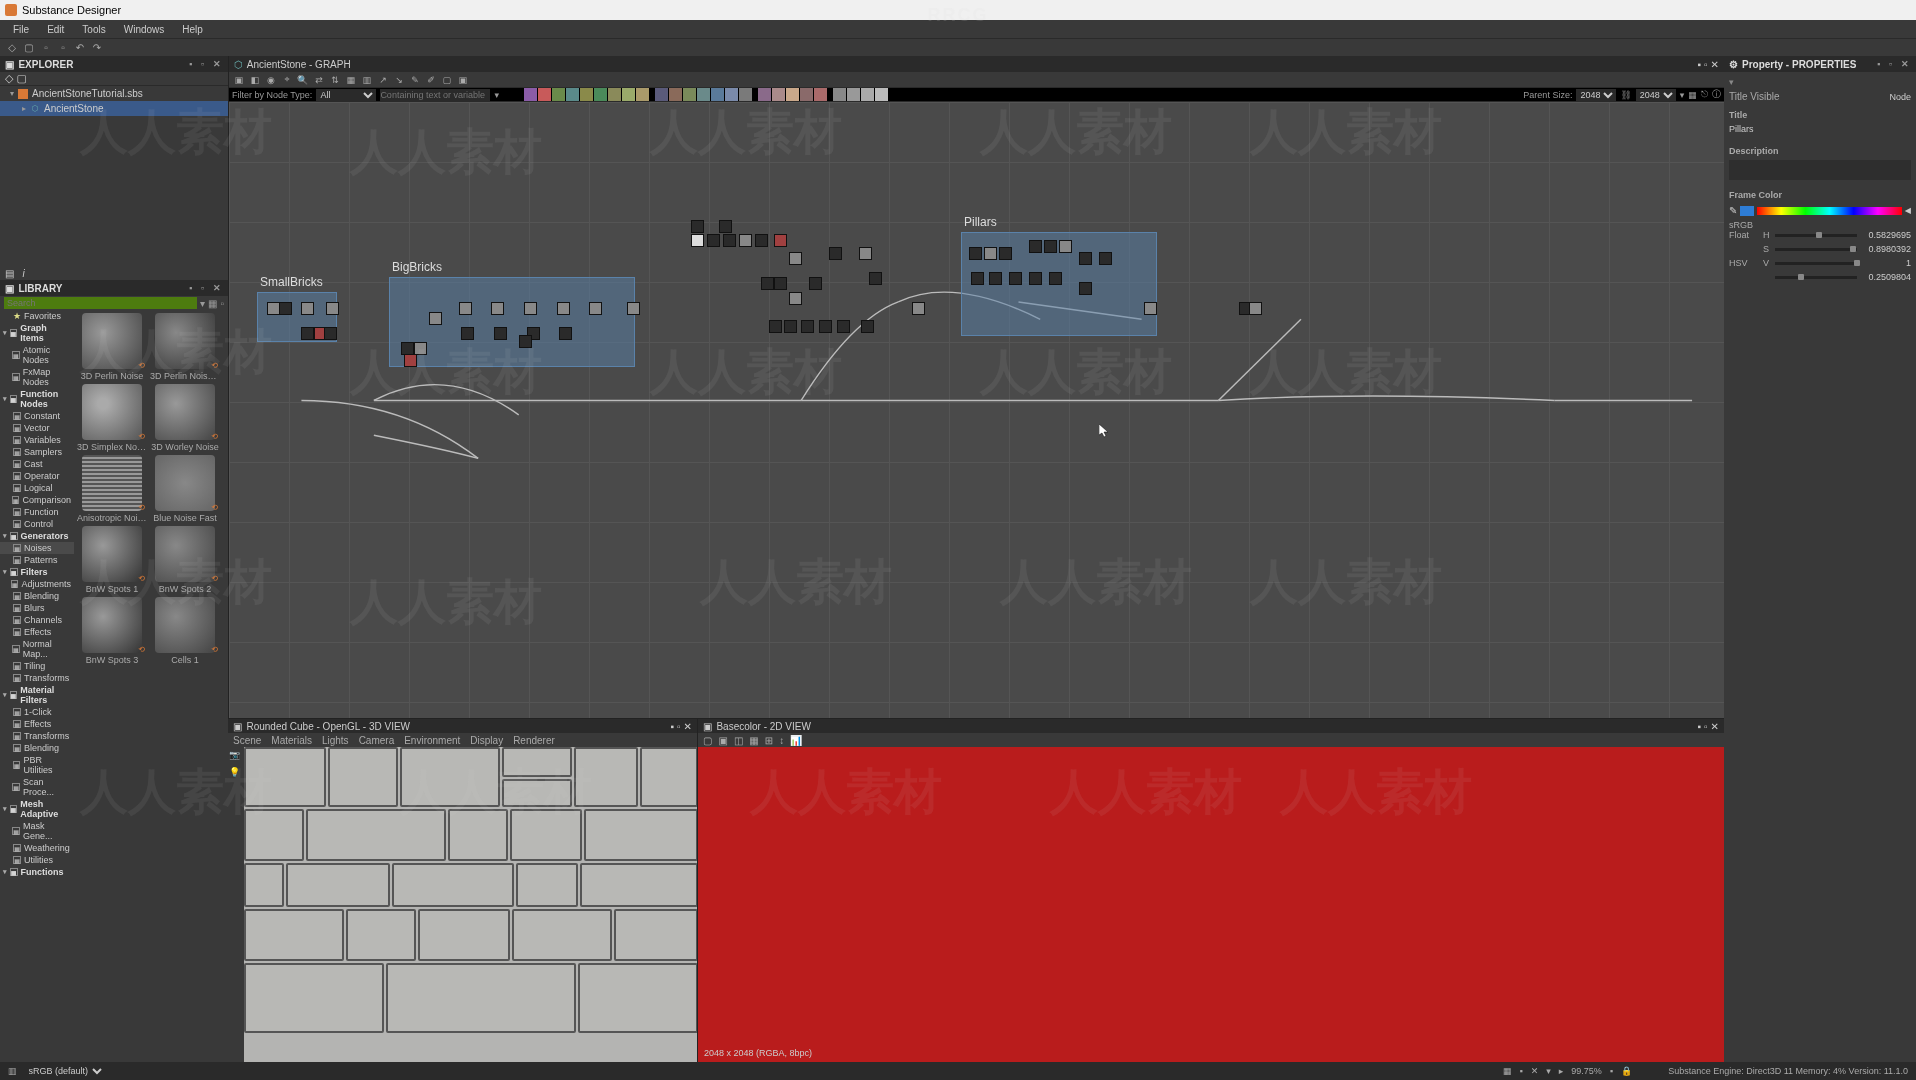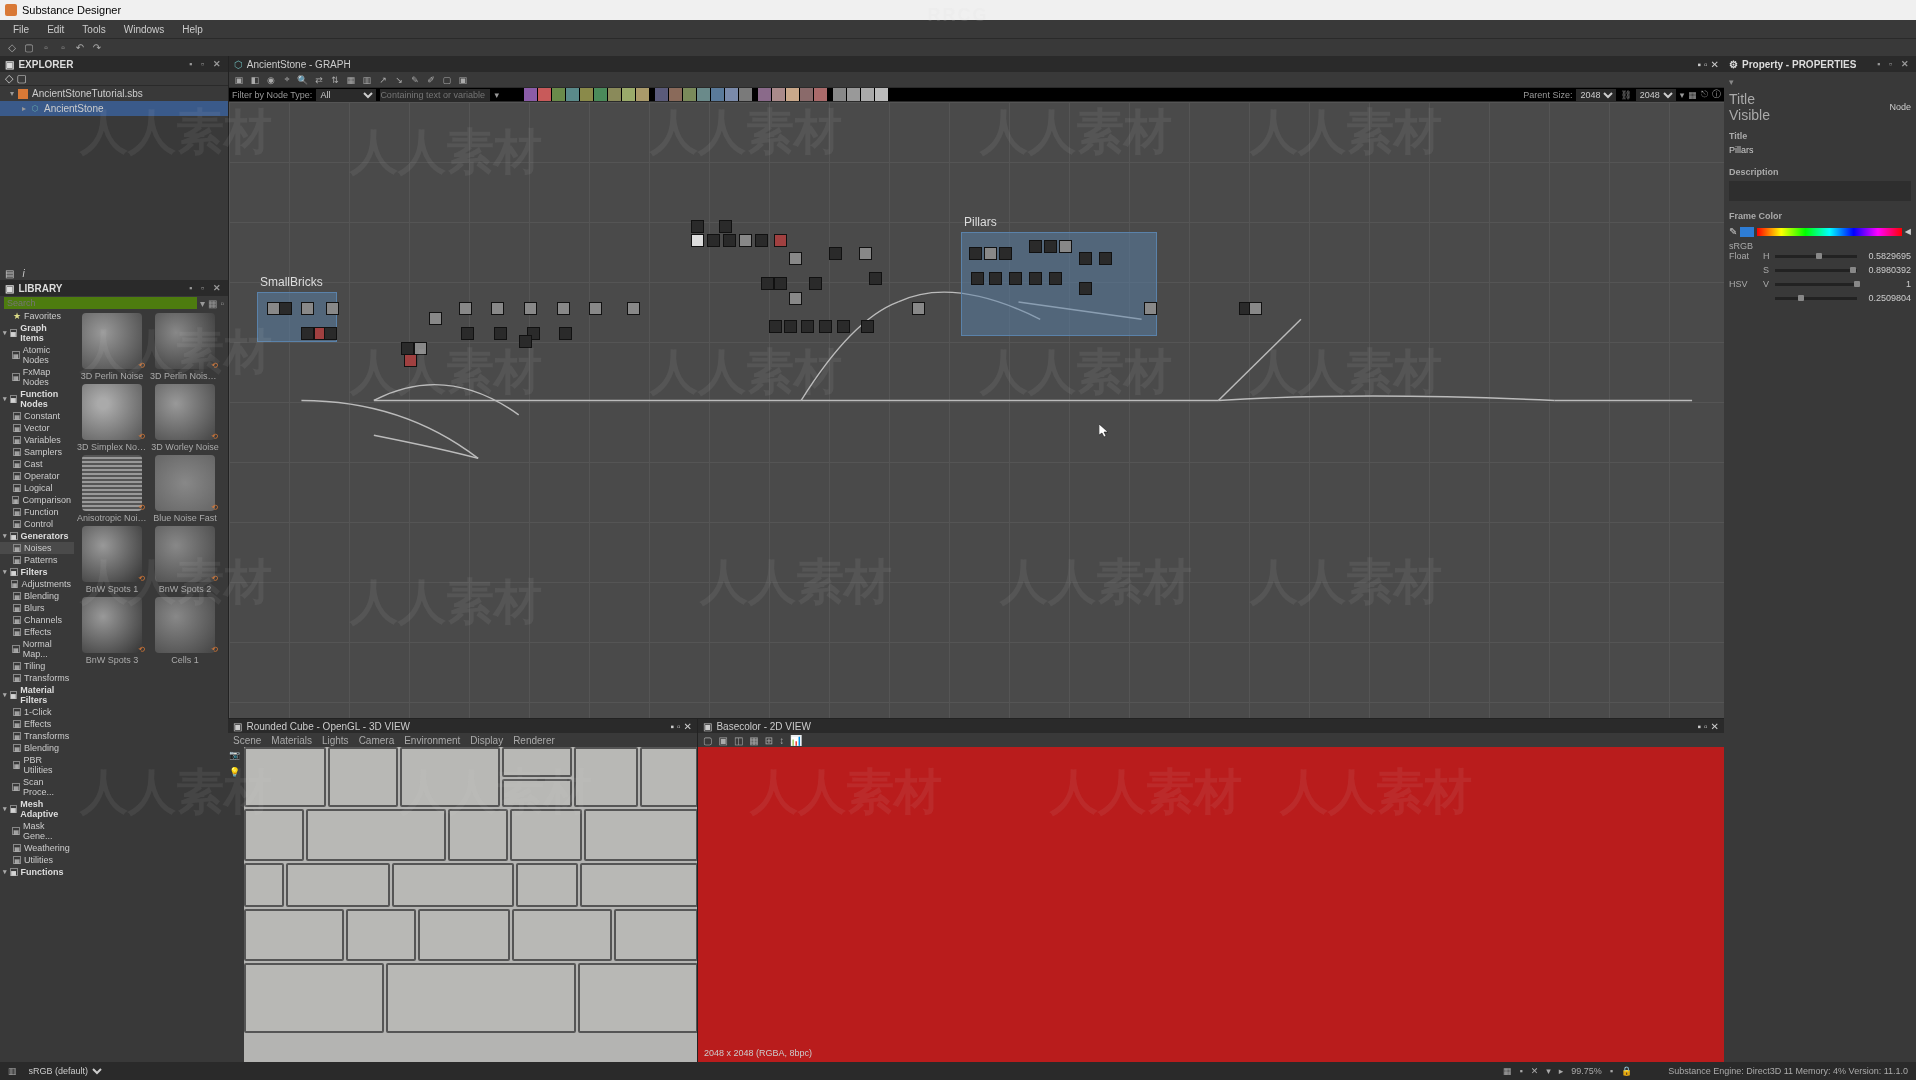--- a/index.html
+++ b/index.html
@@ -64,21 +64,21 @@
 .view-header{height:14px;background:#2a2a2a;display:flex;align-items:center;justify-content:space-between;padding:0 5px;font-size:10px}
 .view-menu{height:14px;background:#393939;display:flex;align-items:center;padding:0 5px;gap:10px;font-size:10px;color:#aaa}
 .view-body{flex:1;position:relative;overflow:hidden}
 .view3d .view-body{display:flex}
 .v3d-tools{width:16px;background:#393939;display:flex;flex-direction:column;gap:3px;padding-top:3px}
 .v3d-tools span{width:14px;height:14px;color:#aaa;font-size:9px;text-align:center}
 .brick-wall{flex:1;background:#b4b4b2;position:relative}
 .brick{position:absolute;background:#b8b8b5;border:2px solid #555;border-radius:2px}
 .prop-body{flex:1;padding:5px;font-size:10px;overflow:hidden}
 .prop-row{display:flex;margin-bottom:6px;align-items:center}
-.prop-row .plabel{width:60px;color:#aaa;font-size:14px}
+.prop-row .plabel{width:60px;color:#aaa;font-size:10px}
 .prop-row .pval{flex:1;font-size:9px;color:#ccc;text-align:right}
 .prop-section{margin-bottom:8px}
 .prop-section .stitle{color:#aaa;font-size:9px;font-weight:bold;padding:2px 0}
 .color-strip{height:8px;background:linear-gradient(90deg,#f00,#ff0,#0f0,#0ff,#00f,#f0f,#f00);margin:3px 0}
 .slider-row{display:flex;align-items:center;gap:4px;margin-bottom:4px;font-size:9px}
 .slider-row .slabel{width:30px;color:#aaa}
 .slider-row .strack{flex:1;height:3px;background:#222;position:relative}
 .slider-row .sthumb{position:absolute;width:6px;height:6px;background:#888;top:-2px;border-radius:1px}
 .slider-row .sval{width:50px;text-align:right;color:#ccc}
 .status-bar{height:18px;background:#2a2a2a;display:flex;align-items:center;justify-content:space-between;padding:0 8px;font-size:9px;color:#aaa}
@@ -507,20 +507,23 @@
             <path d="M395 206 Q430 150 462 138"></path>
             <path d="M395 206 L683 206"></path>
             <path d="M683 206 L740 150"></path>
             <path d="M683 206 Q780 200 915 206"></path>
             <path d="M915 206 L1010 206"></path>
             <path d="M545 138 L630 150"></path>
             <path d="M462 138 Q500 120 560 150"></path>
           </svg>
       <div class="frame" style="left: 28px; top: 190px; width: 80px; height: 50px;">
             <div class="frame-label">SmallBricks</div>
+          </div>
+          <div class="frame" style="left: 160px; top: 175px; width: 246px; height: 90px;">
+            <div class="frame-label">BigBricks</div>
           </div>
           <div class="frame" style="left: 732px; top: 130px; width: 196px; height: 104px;">
             <div class="frame-label">Pillars</div>
           </div>
           <div class="gnode grey" style="left: 38px; top: 200px;"></div>
           <div class="gnode dark" style="left: 50px; top: 200px;"></div>
           <div class="gnode grey" style="left: 72px; top: 200px;"></div>
           <div class="gnode grey" style="left: 97px; top: 200px;"></div>
           <div class="gnode dark" style="left: 72px; top: 225px;"></div>
           <div class="gnode red" style="left: 85px; top: 225px;"></div>

